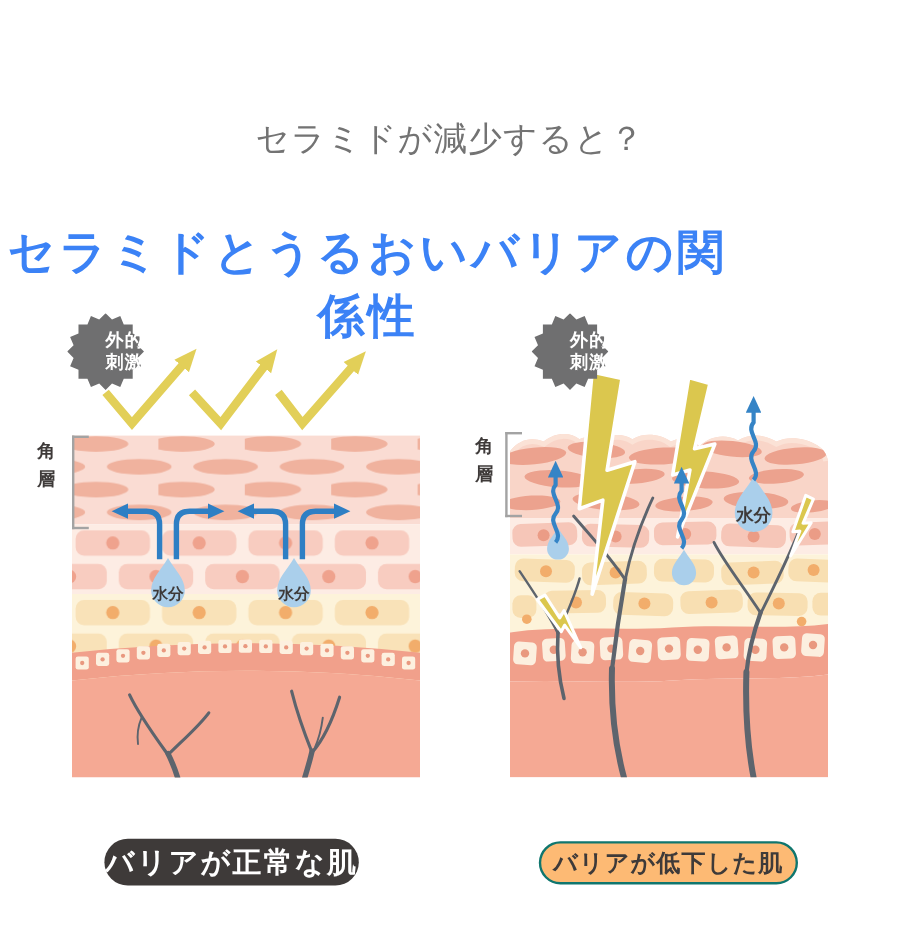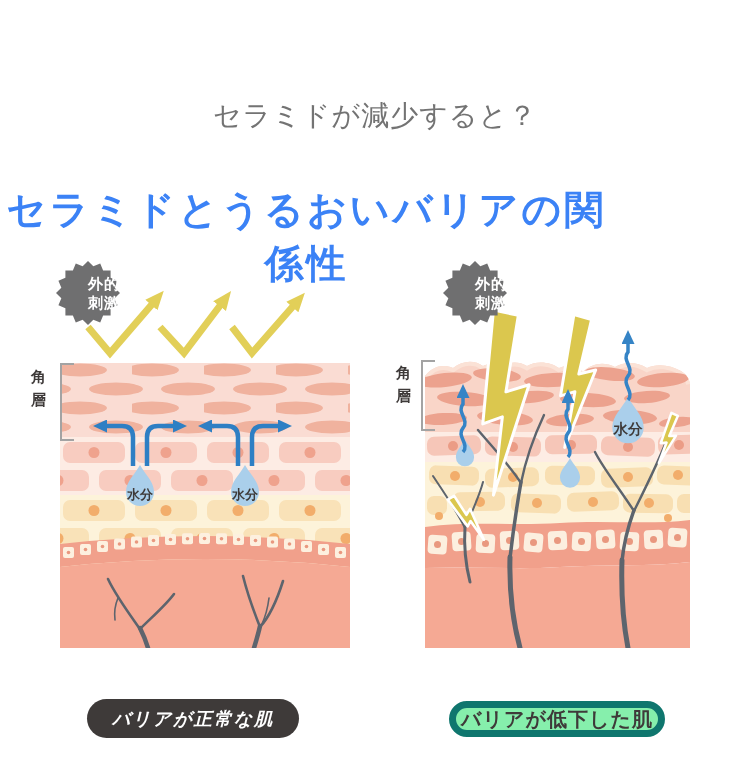--- a/index.html
+++ b/index.html
@@ -20,23 +20,23 @@
   .layer-label-left{left:31px;top:366px;}
   .layer-label-right{left:396px;top:362px;}
   .bracket{position:absolute;border-top:2px solid #a3a3a3;border-left:2px solid #a3a3a3;
            border-bottom:2px solid #a3a3a3;width:12px;}
   .bracket-left{left:60px;top:363px;height:74px;}
   .bracket-right{left:421px;top:360px;height:67px;}
   .skin{position:absolute;}
   .pill{position:absolute;display:flex;align-items:center;justify-content:center;
         border-radius:20px;font-weight:bold;}
   .pill-dark{left:87px;top:699px;width:212px;height:39px;background:#3e3a39;color:#ffffff;
-             font-size:18px;letter-spacing:2px;font-style:italic;}
-  .pill-outline{left:449px;top:701px;width:216px;height:36px;background:#86efac;color:#3e3a39;
-                border:7px solid #0f766e;font-size:20px;letter-spacing:1px;box-sizing:border-box;}
+             font-size:24px;letter-spacing:2px;}
+  .pill-outline{left:449px;top:701px;width:216px;height:36px;background:#fdba74;color:#3e3a39;
+                border:2px solid #0f766e;font-size:20px;letter-spacing:1px;box-sizing:border-box;}
 </style>
 </head>
 <body>
 
 <div class="stage">
 
   <div class="subtitle">セラミドが減少すると？</div>
   <div class="title">セラミドとうるおいバリアの関係性</div>
 
   <svg class="skin" style="left:60px;top:280px" width="290" height="368" viewBox="0 0 290 368">

